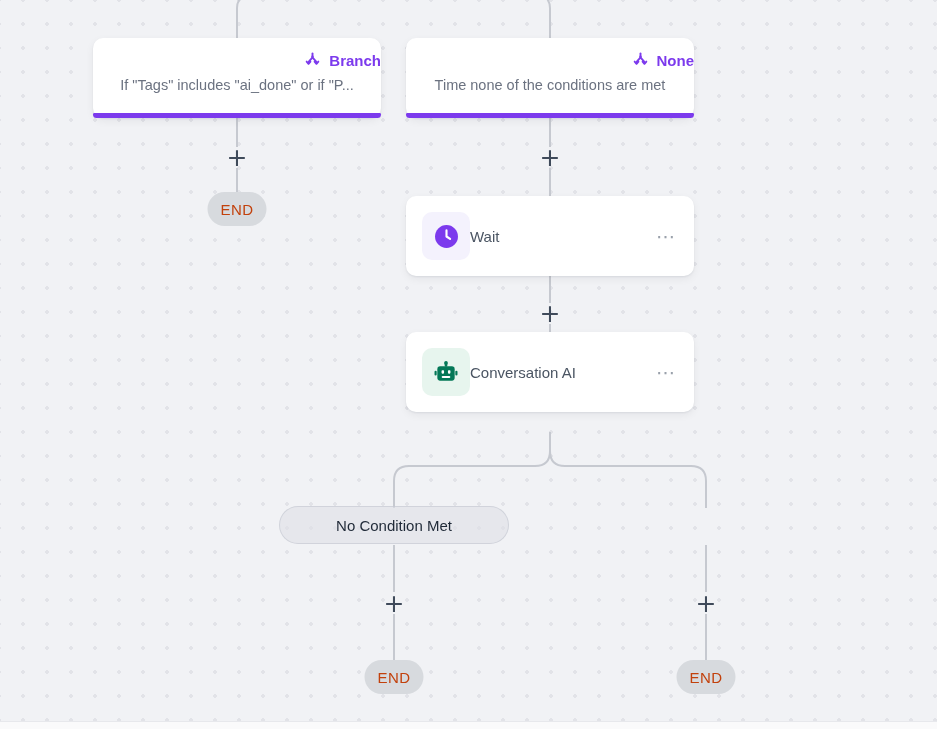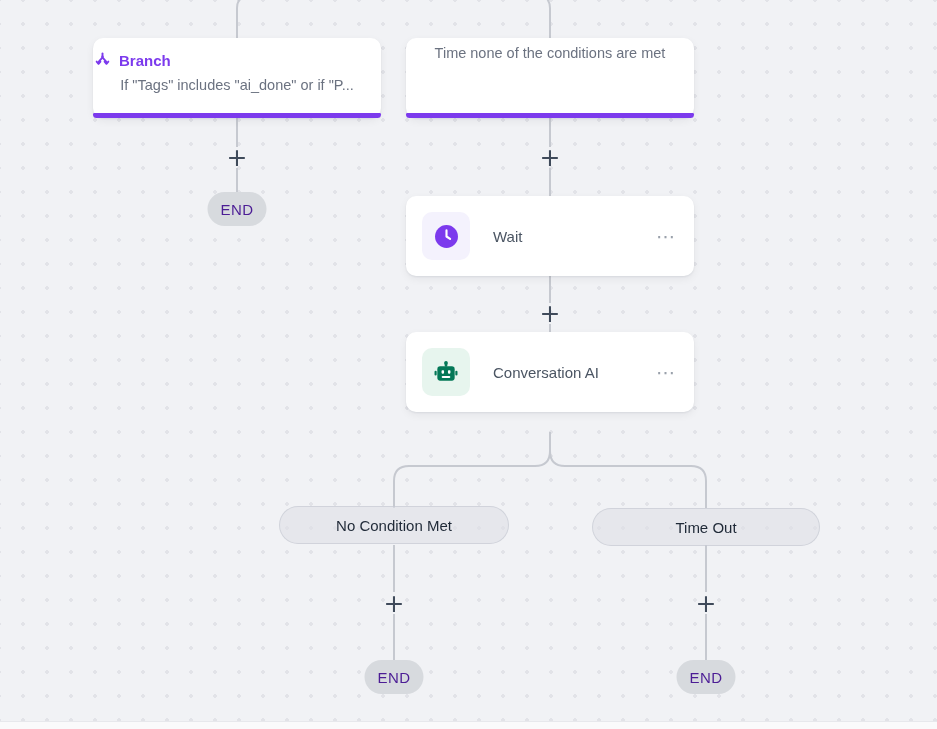--- a/index.html
+++ b/index.html
@@ -22,62 +22,62 @@
     position:absolute; width:288px; height:80px;
     background:#ffffff; border-radius:10px;
     box-shadow:0 1px 2px rgba(16,24,40,.07), 0 3px 8px rgba(16,24,40,.06);
     text-align:center; cursor:pointer;
   }
   .cond-card .accent-bar {
     position:absolute; left:0; right:0; bottom:0; height:5px;
     background:#7c3aed; border-radius:4px 4px 10px 10px;
   }
   .cond-title {
-    display:flex; align-items:center; justify-content:flex-start; gap:7px;
+    display:flex; align-items:center; justify-content:flex-end; gap:7px;
     padding-top:13px; color:#7c3aed; font-weight:700; font-size:15px;
   }
   .cond-sub {
     margin-top:7px; color:#6b7280; font-size:14.5px;
     padding:0 14px; white-space:nowrap; overflow:hidden;
   }
 
   
   .action-card {
     position:absolute; width:288px; height:80px;
     background:#ffffff; border-radius:10px;
     box-shadow:0 1px 2px rgba(16,24,40,.07), 0 3px 8px rgba(16,24,40,.06);
     display:flex; align-items:center; padding:0 16px; cursor:pointer;
   }
   .action-icon {
     width:48px; height:48px; border-radius:10px; flex:0 0 48px;
     display:flex; align-items:center; justify-content:center;
   }
   .icon-lavender { background:#f4f2fd; }
   .icon-mint { background:#e7f5ee; }
-  .action-label { margin-left:23px; color:#4b5563; font-size:15px; }
+  .action-label { color:#4b5563; font-size:15px; }
   .action-menu {
     margin-left:auto; color:#9aa1ab; font-size:19px; line-height:1;
     letter-spacing:1px; cursor:pointer; padding:4px 2px; user-select:none;
   }
 
   
   .plus-btn {
     position:absolute; width:24px; height:24px;
     transform:translate(-50%,-50%);
     display:flex; align-items:center; justify-content:center;
     color:#3f4a5a; font-size:25px; line-height:1;
     font-family:"DejaVu Sans", sans-serif; cursor:pointer; user-select:none;
   }
 
   
   .end-pill {
     position:absolute; transform:translate(-50%,-50%);
     width:59px; height:34px; background:#d7dade; border-radius:17px;
     display:flex; align-items:center; justify-content:center;
-    color:#4c1d95; font-size:15px; letter-spacing:.4px;
+    color:#c2410c; font-size:15px; letter-spacing:.4px;
   }
 
   
   .outcome-pill {
     position:absolute; transform:translate(-50%,-50%);
     height:38px; border-radius:19px;
     background:rgba(223,225,231,.62);
     border:1px solid rgba(170,175,186,.35);
     display:flex; align-items:center; justify-content:center;
     color:#1f2937; font-size:15px;
@@ -121,20 +121,32 @@
           <path d="M14.6 13.4 17 16.2l2.4-2.8"></path>
         </svg>
       </span>
       <span>Branch</span>
     </div>
     <div class="cond-sub">If "Tags" includes "ai_done" or if "P...</div>
     <div class="accent-bar"></div>
   </div>
 
   <div class="cond-card" style="left:406px; top:38px;">
+    <div class="cond-title">
+      <span style="display:flex;">
+        <svg width="19" height="19" viewBox="0 0 24 24" fill="none" stroke="#7c3aed" stroke-width="2.4" stroke-linecap="round" stroke-linejoin="round">
+          <path d="M12 3v4"></path>
+          <path d="M12 7c0 4-5 3.5-5 8.5"></path>
+          <path d="M12 7c0 4 5 3.5 5 8.5"></path>
+          <path d="M4.6 13.4 7 16.2l2.4-2.8"></path>
+          <path d="M14.6 13.4 17 16.2l2.4-2.8"></path>
+        </svg>
+      </span>
+      <span>None</span>
+    </div>
     <div class="cond-sub">Time none of the conditions are met</div>
     <div class="accent-bar"></div>
   </div>
 
   <div class="plus-btn" style="left:237px; top:157px;">+</div>
   <div class="plus-btn" style="left:550px; top:157px;">+</div>
   <div class="plus-btn" style="left:550px; top:313px;">+</div>
   <div class="plus-btn" style="left:394px; top:603px;">+</div>
   <div class="plus-btn" style="left:706px; top:603px;">+</div>
 
@@ -162,19 +174,18 @@
         <rect x="7.9" y="10.3" width="2.3" height="3.2" rx="0.7" fill="#ffffff"></rect>
         <rect x="13.8" y="10.3" width="2.3" height="3.2" rx="0.7" fill="#ffffff"></rect>
         <rect x="8" y="15.7" width="8" height="1.9" rx="0.95" fill="#ffffff"></rect>
       </svg>
     </div>
     <div class="action-label">Conversation AI</div>
     <div class="action-menu">⋯</div>
   </div>
 
   <div class="outcome-pill" style="left:394px; top:525px; width:230px;">No Condition Met</div>
-  <div class="outcome-pill" style="left:706px; top:527px; width:228px;">Time Out</div>
 
   <div class="end-pill" style="left:394px; top:677px;">END</div>
   <div class="end-pill" style="left:706px; top:677px;">END</div>
 
   <div class="bottom-strip"></div>
 </div>
 
 </body></html>

